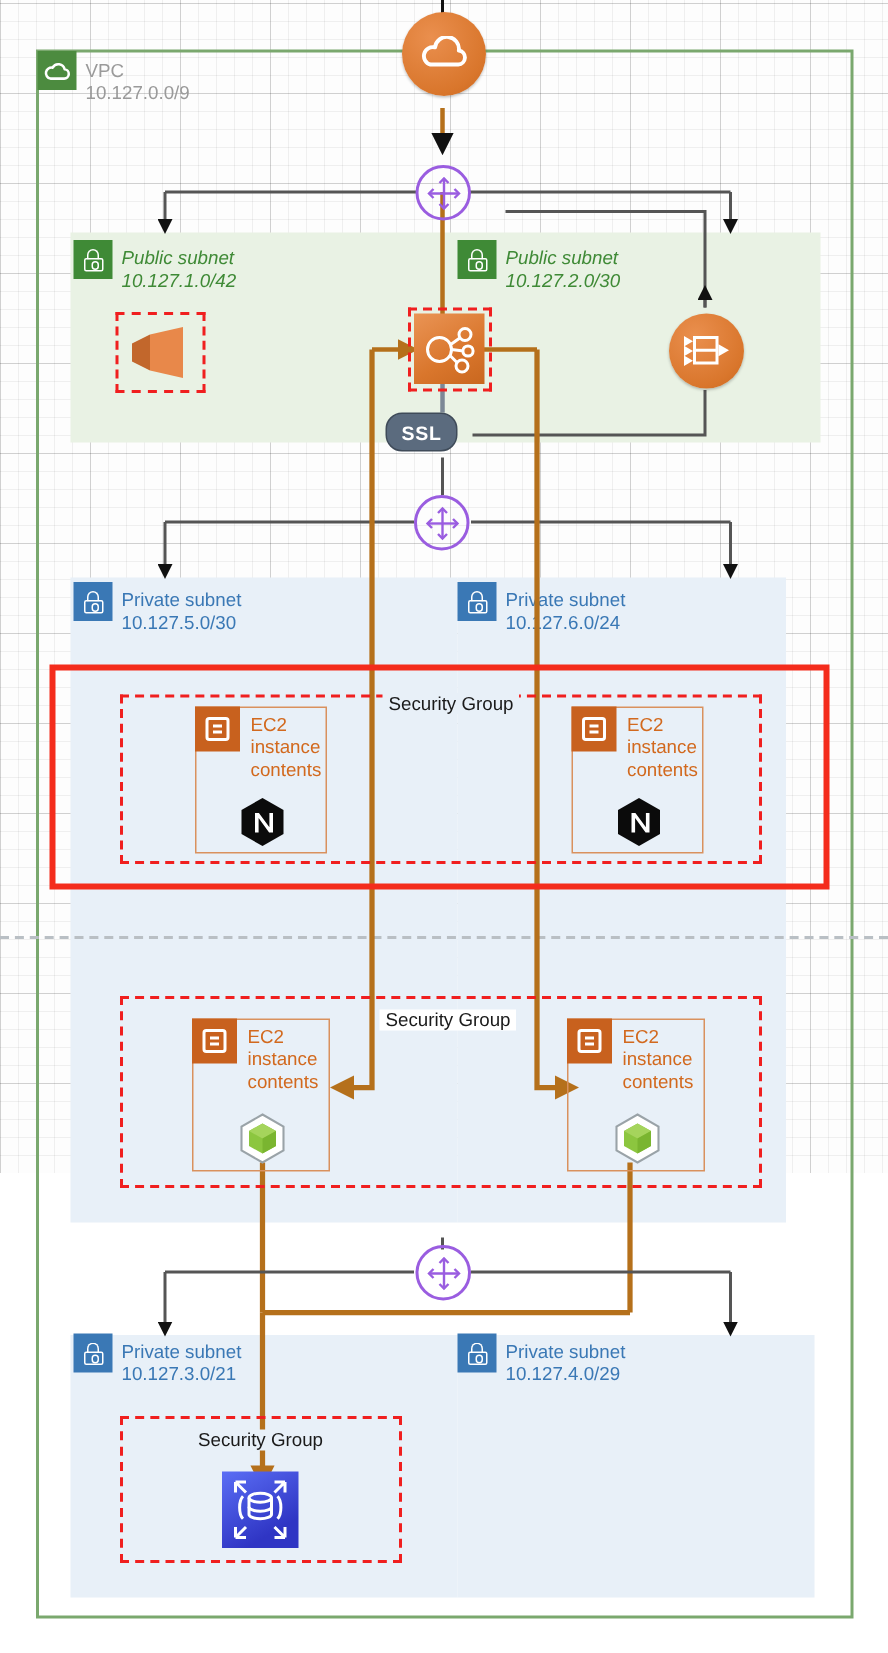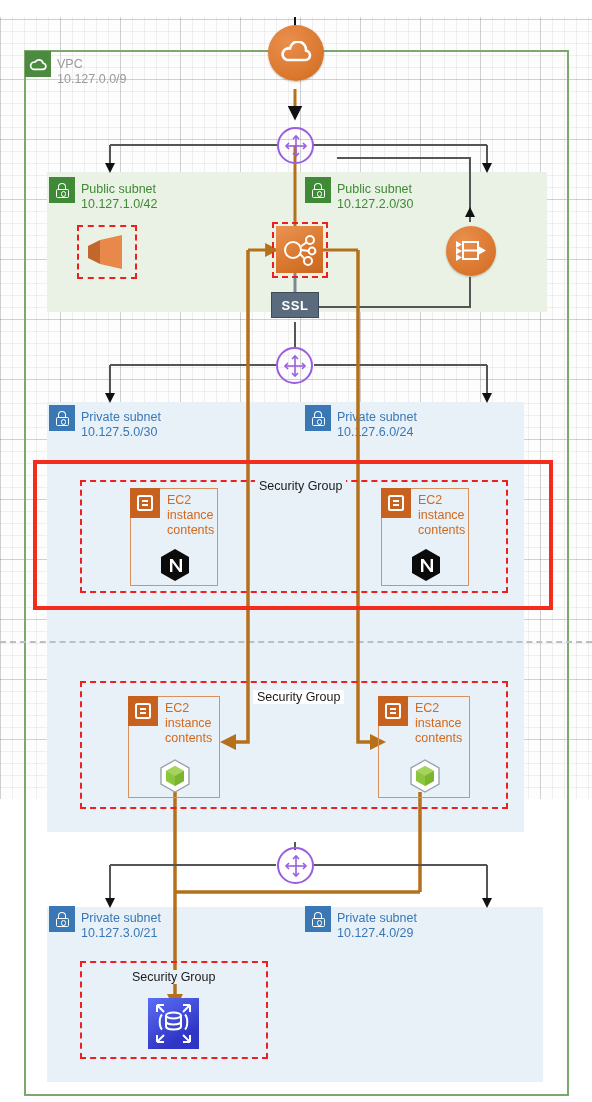--- a/index.html
+++ b/index.html
@@ -13,21 +13,20 @@
     position: relative;
     width: 592px; height: 782px;
     background-color: #fdfdfd;
     background-image:
       linear-gradient(to right, rgba(0,0,0,0.055) 1px, transparent 1px),
       linear-gradient(to bottom, rgba(0,0,0,0.055) 1px, transparent 1px),
       linear-gradient(to right, rgba(0,0,0,0.13) 1px, transparent 1px),
       linear-gradient(to bottom, rgba(0,0,0,0.13) 1px, transparent 1px);
     background-size: 12px 12px, 12px 12px, 60px 60px, 60px 60px;
     background-position: 0 2px, 0 2px, 0 2px, 0 2px;
-    margin-top: 17px;
   }
   .abs { position: absolute; }
 
   
   #vpc-box {
     left: 24px; top: 33px; width: 545px; height: 1046px;
     border: 2px solid #7aa86e;
     background: transparent;
   }
   .grp-badge {
@@ -36,21 +35,21 @@
   }
   #vpc-badge { left: 25px; top: 34px; background: #4c8b3f; }
   #vpc-label { left: 57px; top: 40px; color: #9a9a9a; font-size: 12.5px; line-height: 15px; }
   #vpc-label .l2 { color: #9a9a9a; }
 
   
   .subnet { border: none; }
   .subnet-pub { background: #e9f2e4; }
   .subnet-priv { background: #e8f0f8; }
   .subnet-label { font-size: 12.5px; line-height: 15px; }
-  .pub-text { color: #3f8a36; }
+  .pub-text { color: #3f8a36; font-style: italic; }
   .priv-text { color: #3a78b5; }
   .badge-green { background: #3f8a36; }
   .badge-blue  { background: #3a78b5; }
 
   
   .lock-ico { position: relative; width: 15px; height: 15px; }
   .lock-ico .shackle {
     position: absolute; left: 3.5px; top: 0px; width: 8px; height: 7px;
     border: 1.6px solid #fff; border-bottom: none;
     border-radius: 4px 4px 0 0;
@@ -350,21 +349,21 @@
         <circle cx="34" cy="14" r="4"></circle>
         <circle cx="36" cy="25" r="3.4"></circle>
         <circle cx="32" cy="35" r="4"></circle>
         <line x1="24" y1="21" x2="31" y2="16"></line>
         <line x1="25" y1="24" x2="33" y2="25"></line>
         <line x1="24" y1="28" x2="29" y2="33"></line>
       </g>
     </svg>
   </div>
 
-  <div class="abs" id="ssl-badge" style="left:271px; top:275px; width:48px; height:26px;">
+  <div class="abs" id="ssl-badge" style="left:257px; top:275px; width:48px; height:26px;border-radius:11px;">
     <span>SSL</span>
   </div>
 
   <div class="abs circle-ico orange-circle" style="left:446px; top:209px; width:50px; height:50px;">
     <svg width="32" height="28" viewBox="0 0 32 28">
       <g stroke="#fff" stroke-width="2" fill="none">
         <rect x="8" y="5" width="15" height="17"></rect>
         <line x1="8" y1="13.5" x2="23" y2="13.5"></line>
       </g>
       <polygon points="1,4 7,7.5 1,11" fill="#fff"></polygon>

